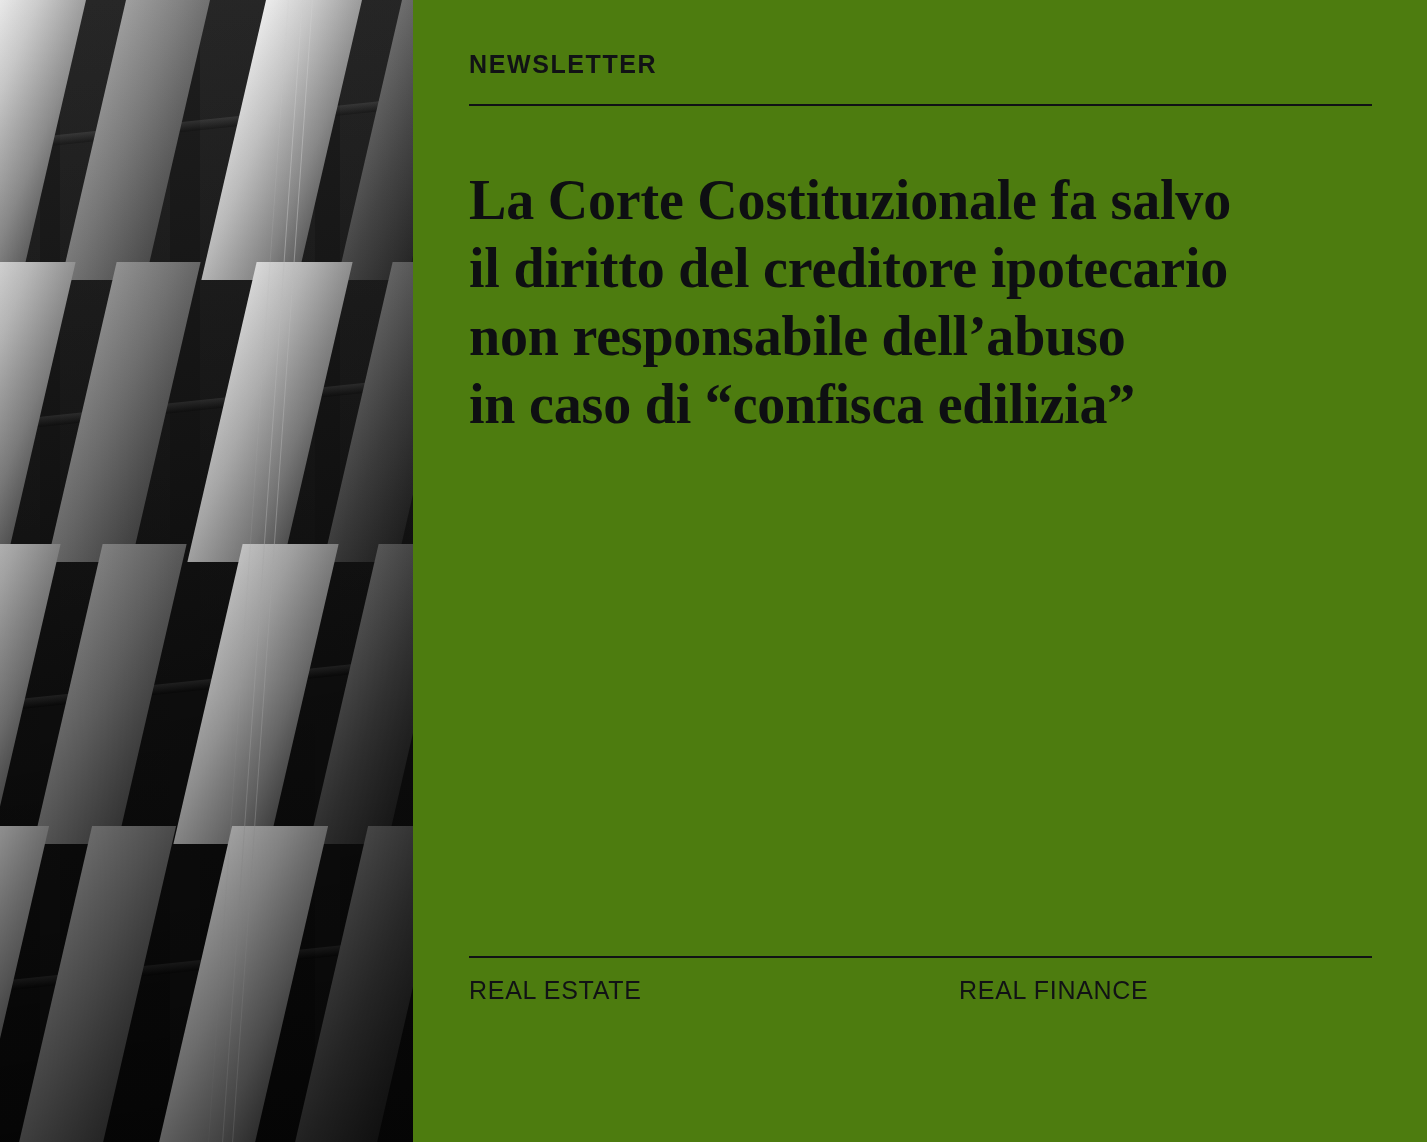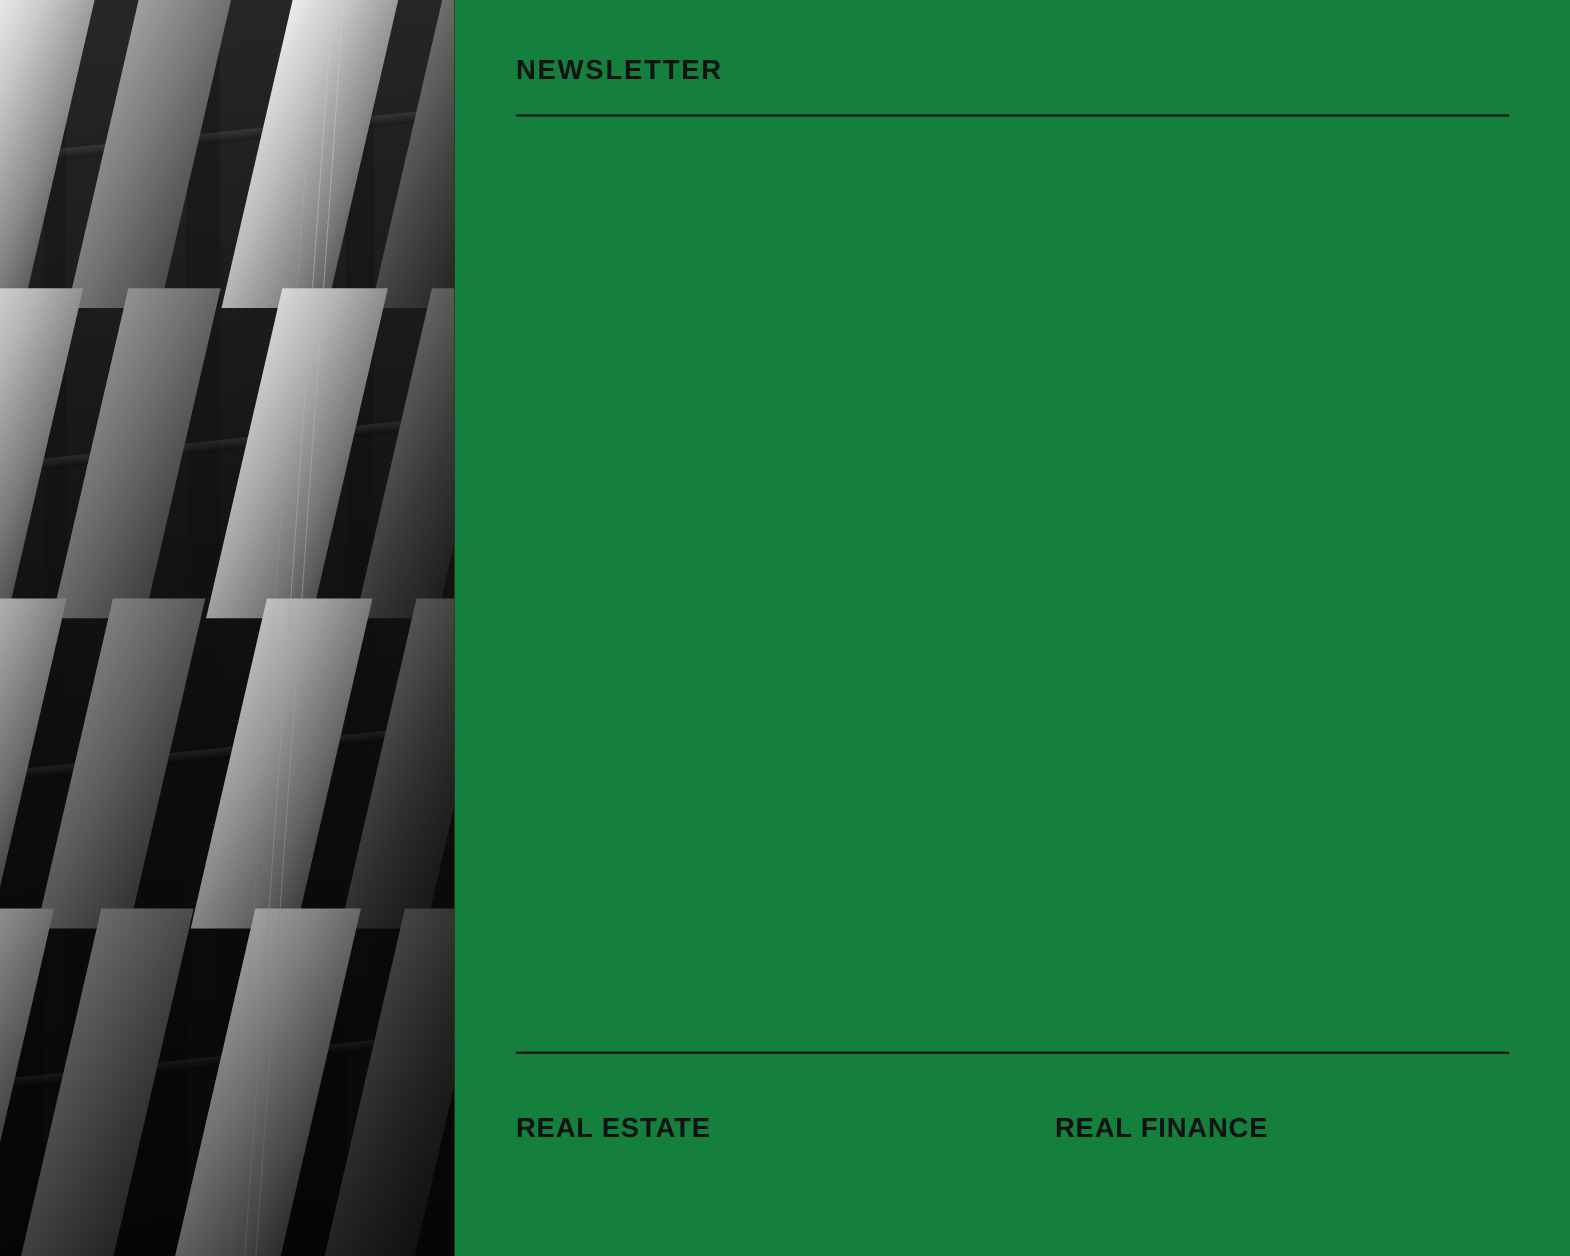--- a/index.html
+++ b/index.html
@@ -10,21 +10,21 @@
     width: 1427px;
     height: 1142px;
     background: #f7f8fb;
     font-family: "Liberation Sans", sans-serif;
     overflow: hidden;
   }
   .card {
     position: relative;
     width: 1427px;
     height: 1142px;
-    background: #15803d;
+    background: #4d7c0f;
     display: flex;
     flex-direction: row;
   }
 
   
   .image-panel {
     position: relative;
     width: 413px;
     height: 1142px;
     flex: 0 0 413px;
@@ -119,25 +119,24 @@
   .tags {
     position: absolute;
     left: 56px;
     top: 978px;
     width: 903px;
     height: 40px;
   }
   .tag {
     position: absolute;
     font-size: 25px;
-    font-weight: 700;
+    font-weight: 400;
     letter-spacing: 0.7px;
     color: #111215;
     line-height: 1;
-    margin-top: 36px;
   }
   .tag.first { left: 0; top: 0; }
   .tag.second { left: 490px; top: 0; }
 </style>
 </head>
 <body>
 
 <div class="card">
 
   <div class="image-panel">
@@ -180,20 +179,26 @@
       <div class="shade"></div>
     </div>
   </div>
 
   <div class="content">
 
     <div class="kicker">NEWSLETTER</div>
 
     <div class="rule-top"></div>
 
+    <h1 class="headline">
+      <span>La Corte Costituzionale fa salvo</span><br>
+      <span>il diritto del creditore ipotecario</span><br>
+      <span>non responsabile dell’abuso</span><br>
+      <span>in caso di “confisca edilizia”</span>
+    </h1>
 
     <div class="rule-bottom"></div>
 
     <div class="tags">
       <span class="tag first">REAL ESTATE</span>
       <span class="tag second">REAL FINANCE</span>
     </div>
 
   </div>
 </div>

